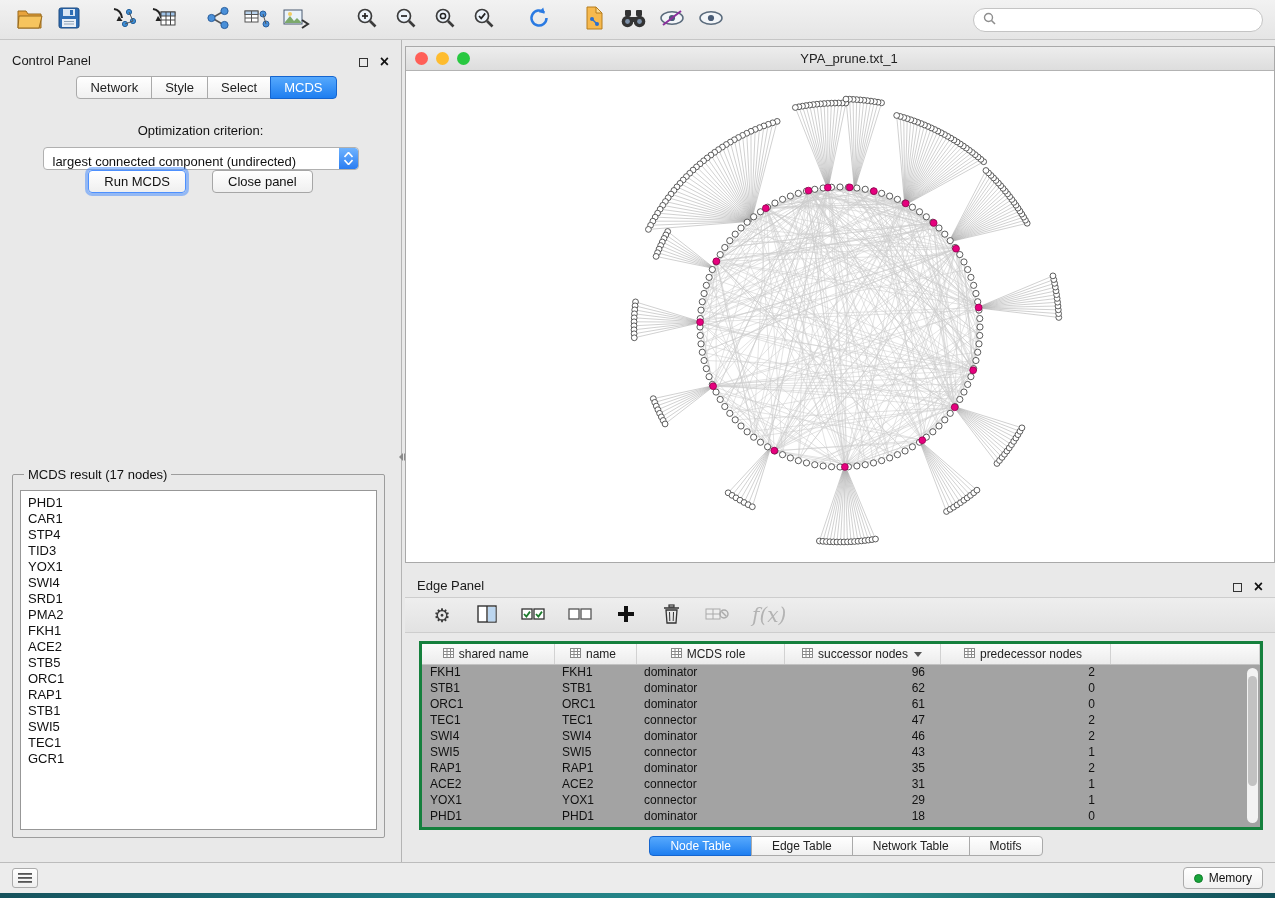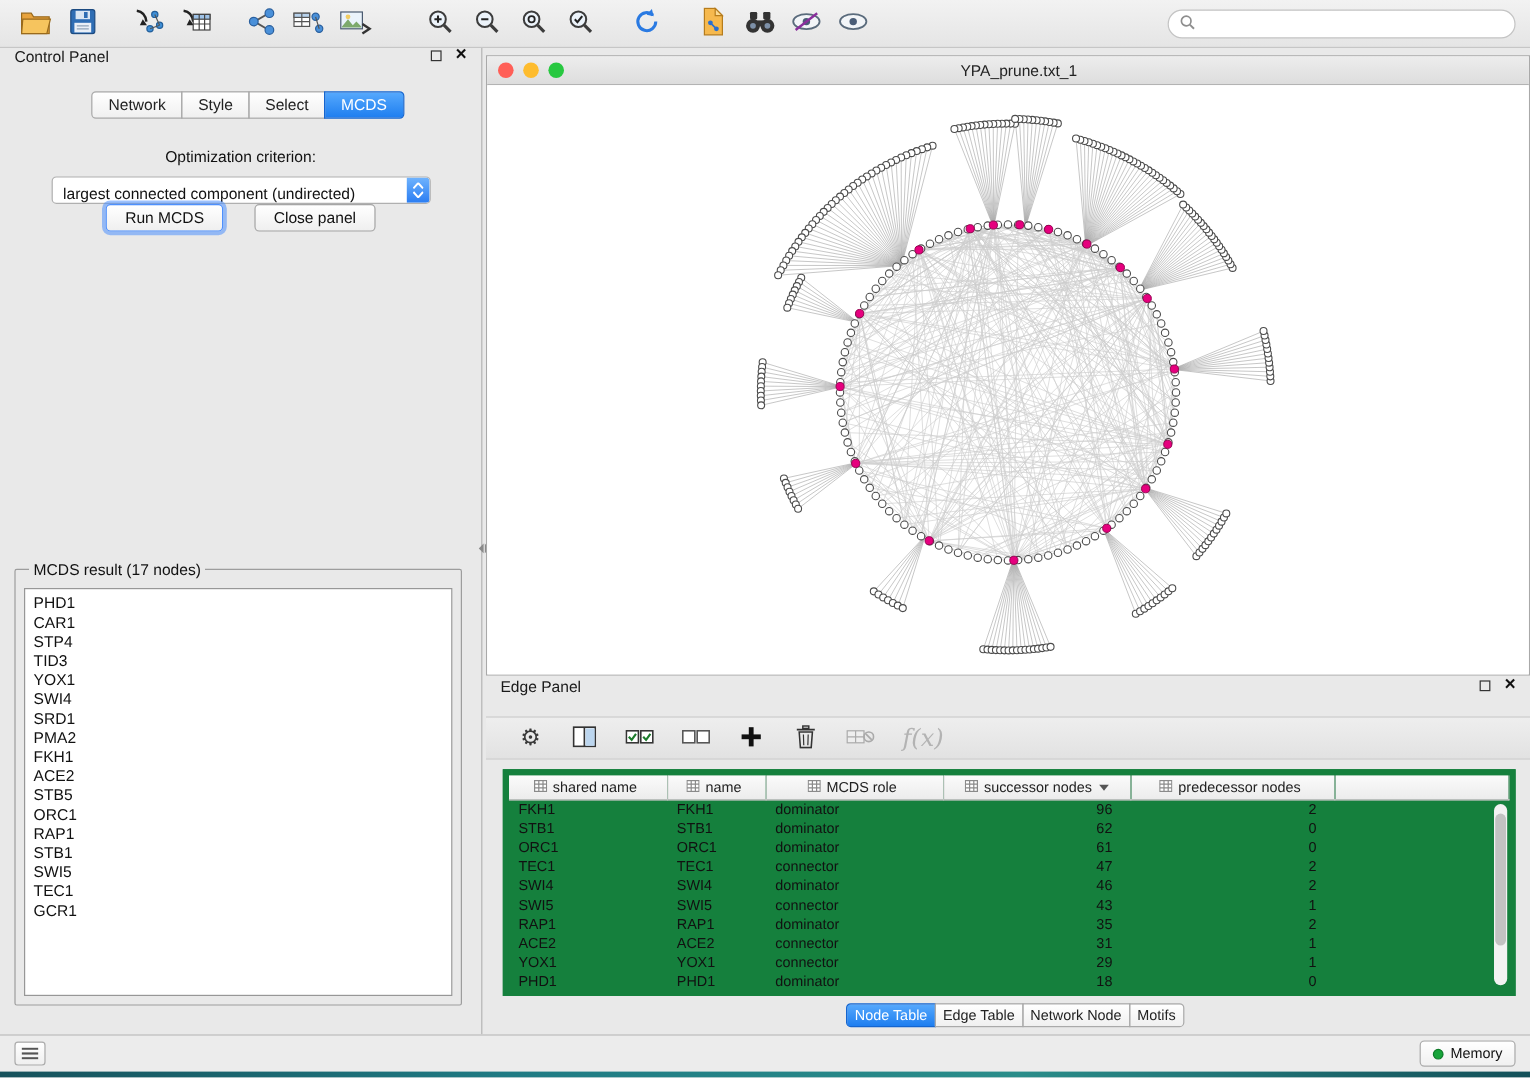--- a/index.html
+++ b/index.html
@@ -7,32 +7,32 @@
 body{font-family:"Liberation Sans",sans-serif;font-size:13px;color:#222;background:#e9e9e9;position:relative;overflow:hidden}
 
 
 .toolbar{position:absolute;left:0;top:0;width:100%;height:40px;background:linear-gradient(#f2f2f2,#e5e5e5);border-bottom:1px solid #c6c6c6;display:flex;align-items:center;padding:0 12px;gap:3px}
 .tbtn{width:36px;height:30px;display:flex;align-items:center;justify-content:center;background:transparent;border:none;border-radius:4px;cursor:default}
 .tsep{width:13px;height:1px}
 .search{margin-left:auto;width:290px;height:24px;background:#fff;border:1px solid #c4c4c4;border-radius:12px;display:flex;align-items:center;padding:0 9px;gap:6px}
 .search input{border:none;outline:none;flex:1;font:12px "Liberation Sans",sans-serif;background:transparent}
 
 
-.panel-header{height:28px;display:flex;align-items:flex-start;padding:0 12px;font-size:13px;color:#1a1a1a}
+.panel-header{height:28px;display:flex;align-items:flex-end;padding:0 12px;font-size:13px;color:#1a1a1a}
 .ph-icons{margin-left:auto;display:flex;gap:12px;align-items:center}
 .float-icon{width:9px;height:9px;border:1.5px solid #333;display:inline-block}
 .close-icon{font-size:16px;font-weight:bold;color:#111;line-height:12px}
 
 
 .seg{display:inline-flex}
 .seg button{font:13px "Liberation Sans",sans-serif;padding:3px 13px;background:linear-gradient(#ffffff,#f0f0f0);border:1px solid #aaa;margin-left:-1px;color:#222;cursor:default}
 .seg button:first-child{border-radius:4px 0 0 4px;margin-left:12px}
 .seg button:last-child{border-radius:0 4px 4px 0}
 .seg button.active{background:linear-gradient(#56a9fd,#1e7ef0);color:#fff;border-color:#1565cf}
-.seg.small button{font-size:12px;padding:2px 6px}
+.seg.small button{font-size:12px;padding:2px 20px}
 
 
 .control-panel{position:absolute;left:0;top:40px;width:402px;bottom:36px;background:#e9e9e9;border-right:1px solid #b4b4b4}
 .cp-tabs-row{display:flex;justify-content:center;margin-top:8px}
 .opt-label{text-align:center;margin-top:24px;font-size:13px;color:#111}
 .combo{margin:9px auto 0;width:316px;height:23px;background:#fff;border:1px solid #b0b0b0;border-radius:4px;display:flex;align-items:flex-end;overflow:hidden}
 .combo .val{flex:1;padding:0 9px;font-size:13px;white-space:nowrap;color:#111}
 .combo .step{width:19px;align-self:stretch;background:linear-gradient(#6fb3fe,#2a7df2);display:flex;flex-direction:column;align-items:center;justify-content:center;gap:1px;border-radius:0 3px 3px 0}
 .cp-buttons{display:flex;justify-content:center;gap:26px;}
 .btn{font:13px "Liberation Sans",sans-serif;padding:3px 15px;background:linear-gradient(#ffffff,#efefef);border:1px solid #a6a6a6;border-radius:4px;color:#111;cursor:default}
@@ -55,21 +55,21 @@
 .light{width:13px;height:13px;border-radius:50%}
 .net-title{position:absolute;left:18px;right:0;text-align:center;font-size:13px;color:#222}
 .net-canvas{position:absolute;left:0;top:24px;right:0;bottom:0;background:#fff}
 
 
 .table-panel{position:absolute;left:2px;right:0;top:525px;bottom:0;background:#e9e9e9}
 .tp-toolbar{height:36px;margin-top:4px;background:linear-gradient(#eeeeee,#e2e2e2);border-top:1px solid #cdcdcd;border-bottom:1px solid #cdcdcd;display:flex;align-items:center;gap:23px;padding:0 26px}
 .tp-toolbar .ticon{display:flex;align-items:center;justify-content:center;min-width:22px;height:24px;background:none;border:none;cursor:default}
 .gear-glyph{font-size:19px;color:#3a3a3a;line-height:1}
 .fx{font-family:"DejaVu Serif",serif;font-style:italic;font-size:20px;color:#b3b3b3}
-.tp-table-wrap{position:absolute;left:14px;right:12px;top:76px;bottom:32px;background:#15803d;border:5px solid #15803d;overflow:hidden}
+.tp-table-wrap{position:absolute;left:14px;right:12px;top:76px;bottom:32px;background:#a3a3a3;border:3px solid #15803d;overflow:hidden}
 table.node-table{border-collapse:collapse;table-layout:fixed;width:100%}
 table.node-table th{height:20px;font-weight:normal;font-size:12px;color:#222;background:linear-gradient(#fbfbfb,#ececec);border-right:1px solid #d2d2d2;border-bottom:1px solid #c2c2c2;text-align:center;white-space:nowrap;overflow:hidden}
 table.node-table th .hlabel{margin:0 4px 0 5px}
 table.node-table td{height:16px;font-size:12px;color:#111;padding:0 8px;white-space:nowrap;overflow:hidden}
 table.node-table td.num{text-align:right;padding-right:15px}
 .hcaret{display:inline-block;width:0;height:0;border-left:4px solid transparent;border-right:4px solid transparent;border-top:5px solid #555;vertical-align:middle;margin-left:2px}
 .tp-scrollbar{position:absolute;right:2px;top:24px;bottom:4px;width:11px;background:#f2f2f2;border-radius:6px}
 .tp-thumb{position:absolute;left:1px;right:1px;top:8px;height:110px;background:#c2c2c2;border-radius:5px}
 .bottom-tabs{position:absolute;left:0;right:0;bottom:6px;display:flex;justify-content:center}
 
@@ -1430,21 +1430,21 @@
           </tbody>
       </table>
       <div class="tp-scrollbar">
           <div class="tp-thumb"></div>
         </div>
     </div>
     <div class="bottom-tabs">
       <div class="seg small" id="table-tabs">
           <button class="active">Node Table</button>
           <button class="">Edge Table</button>
-          <button class="">Network Node</button>
+          <button class="">Network Table</button>
           <button class="">Motifs</button>
         </div>
     </div>
   </div>
 </div>
 
 <div class="status-bar">
   <div class="menu-box">
     <span>
       <svg width="14" height="10" viewBox="0 0 14 10">

